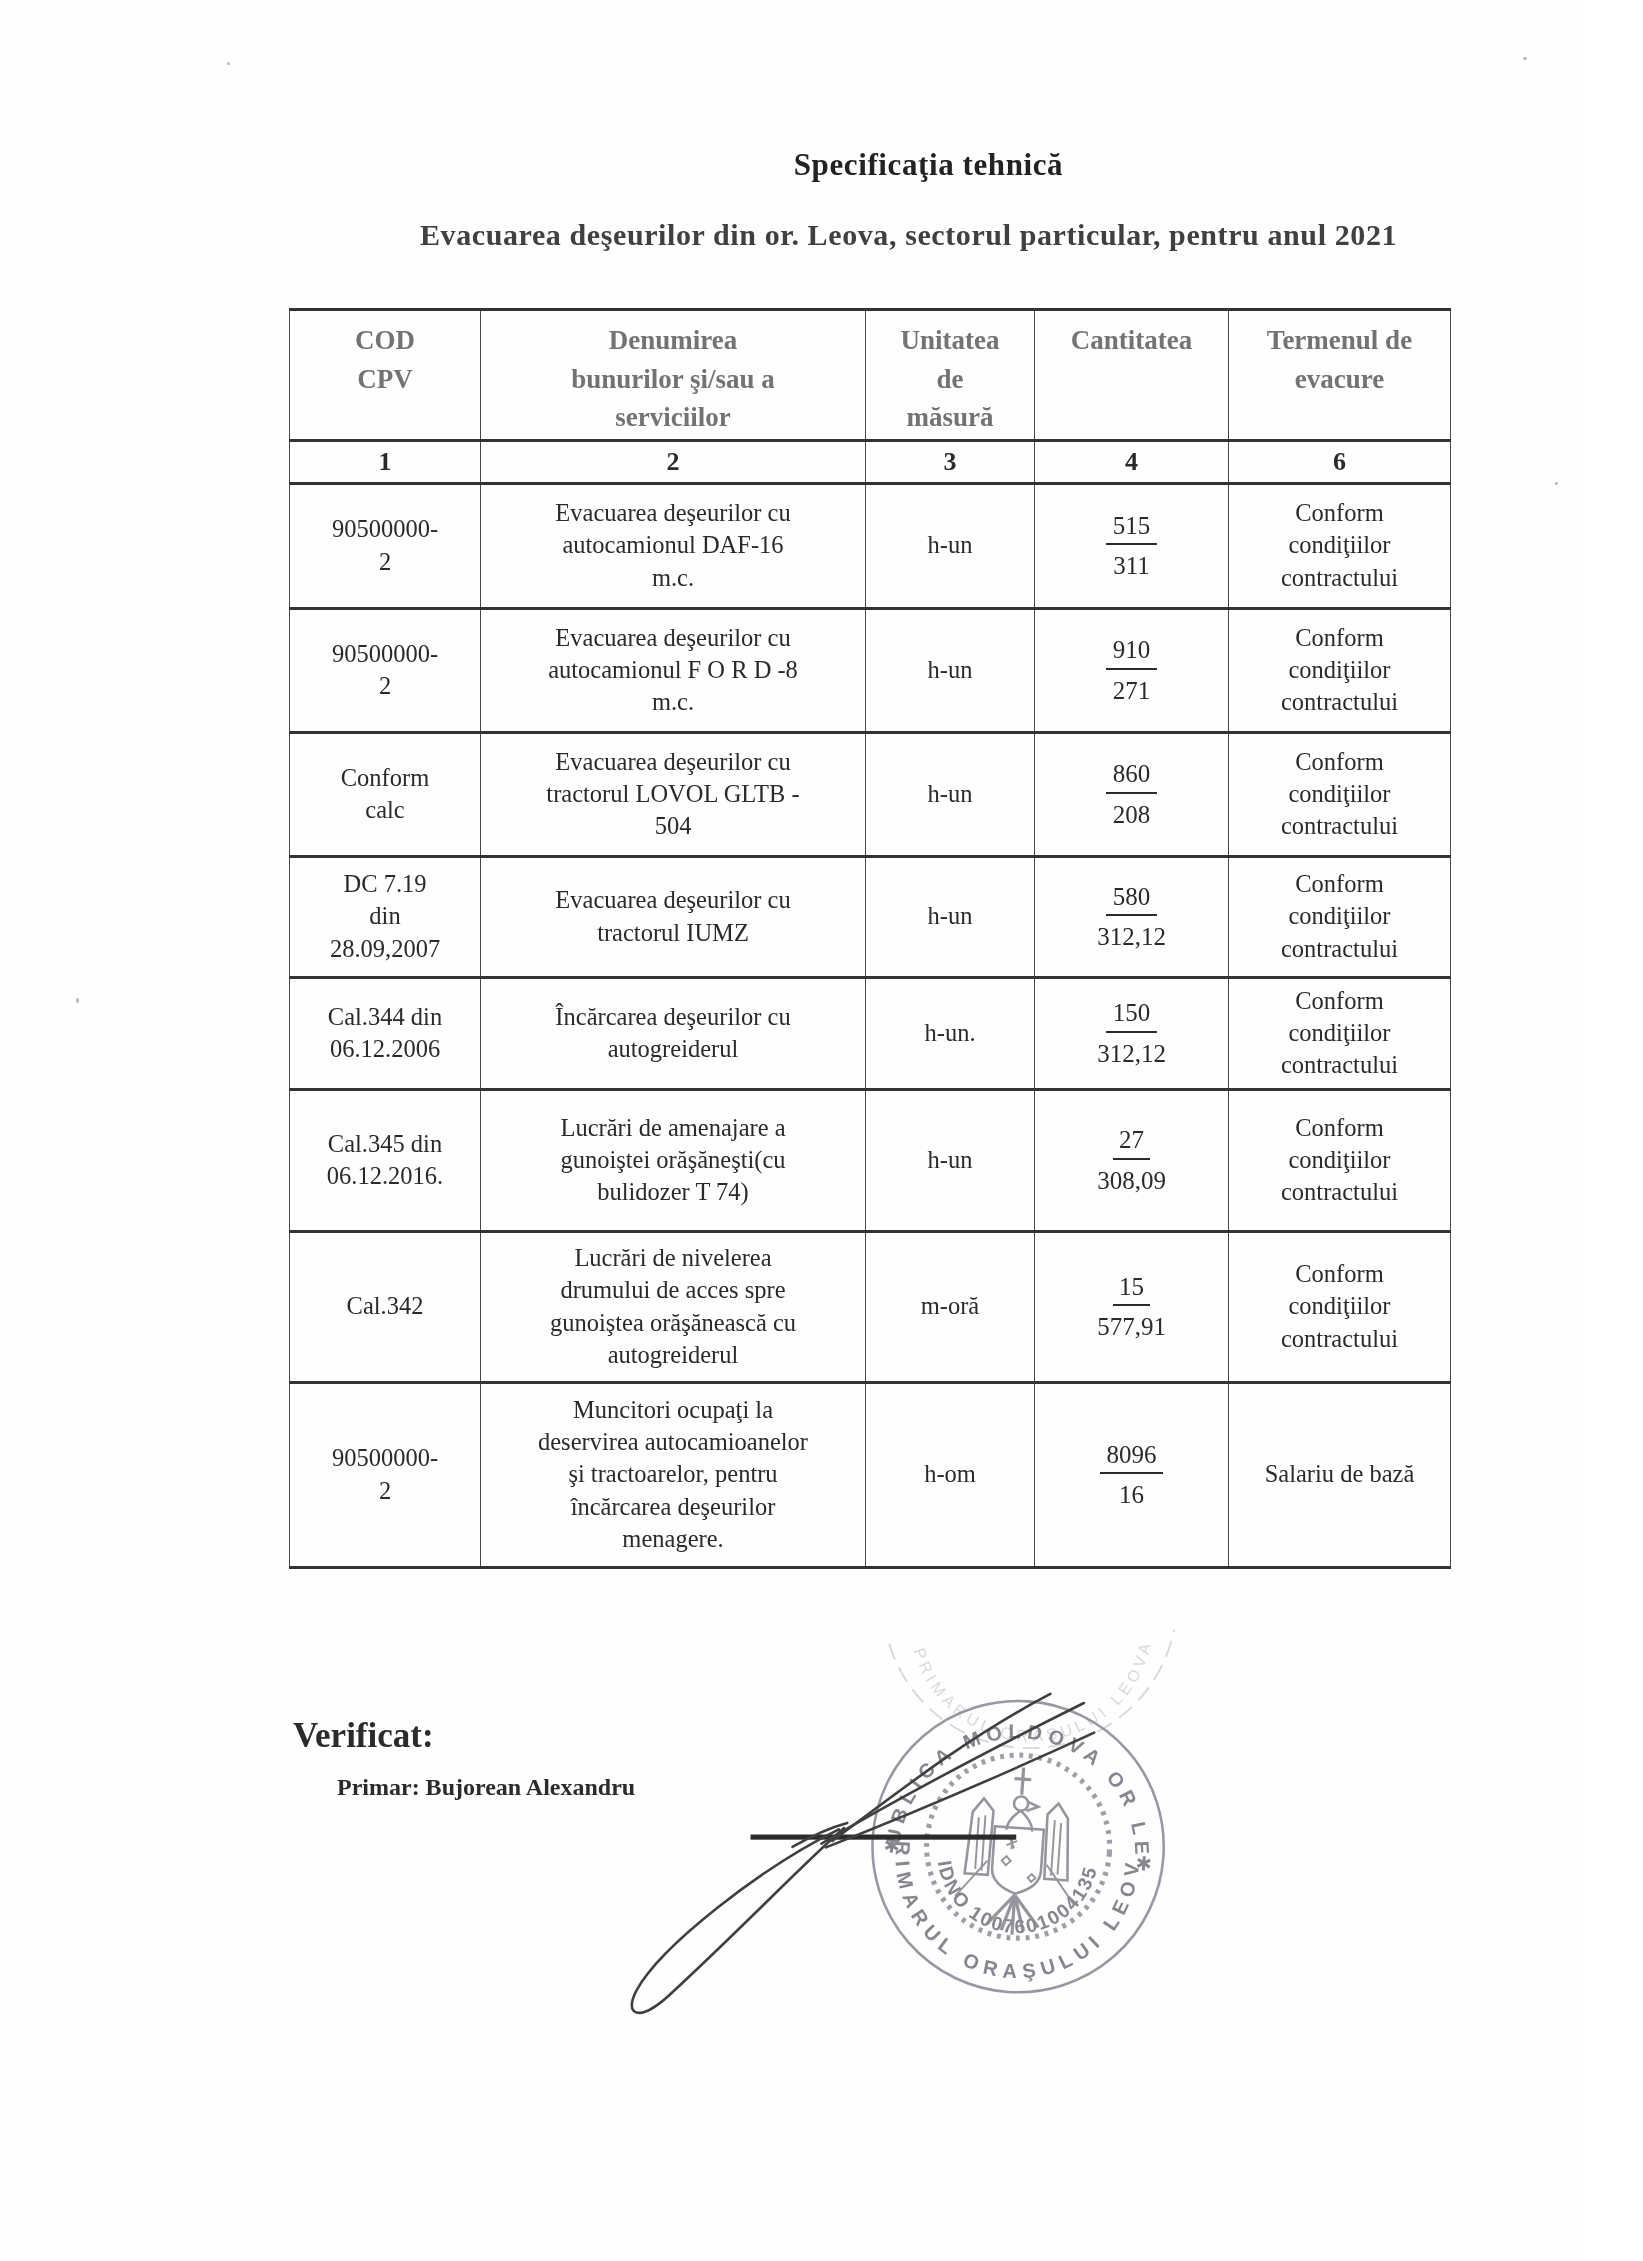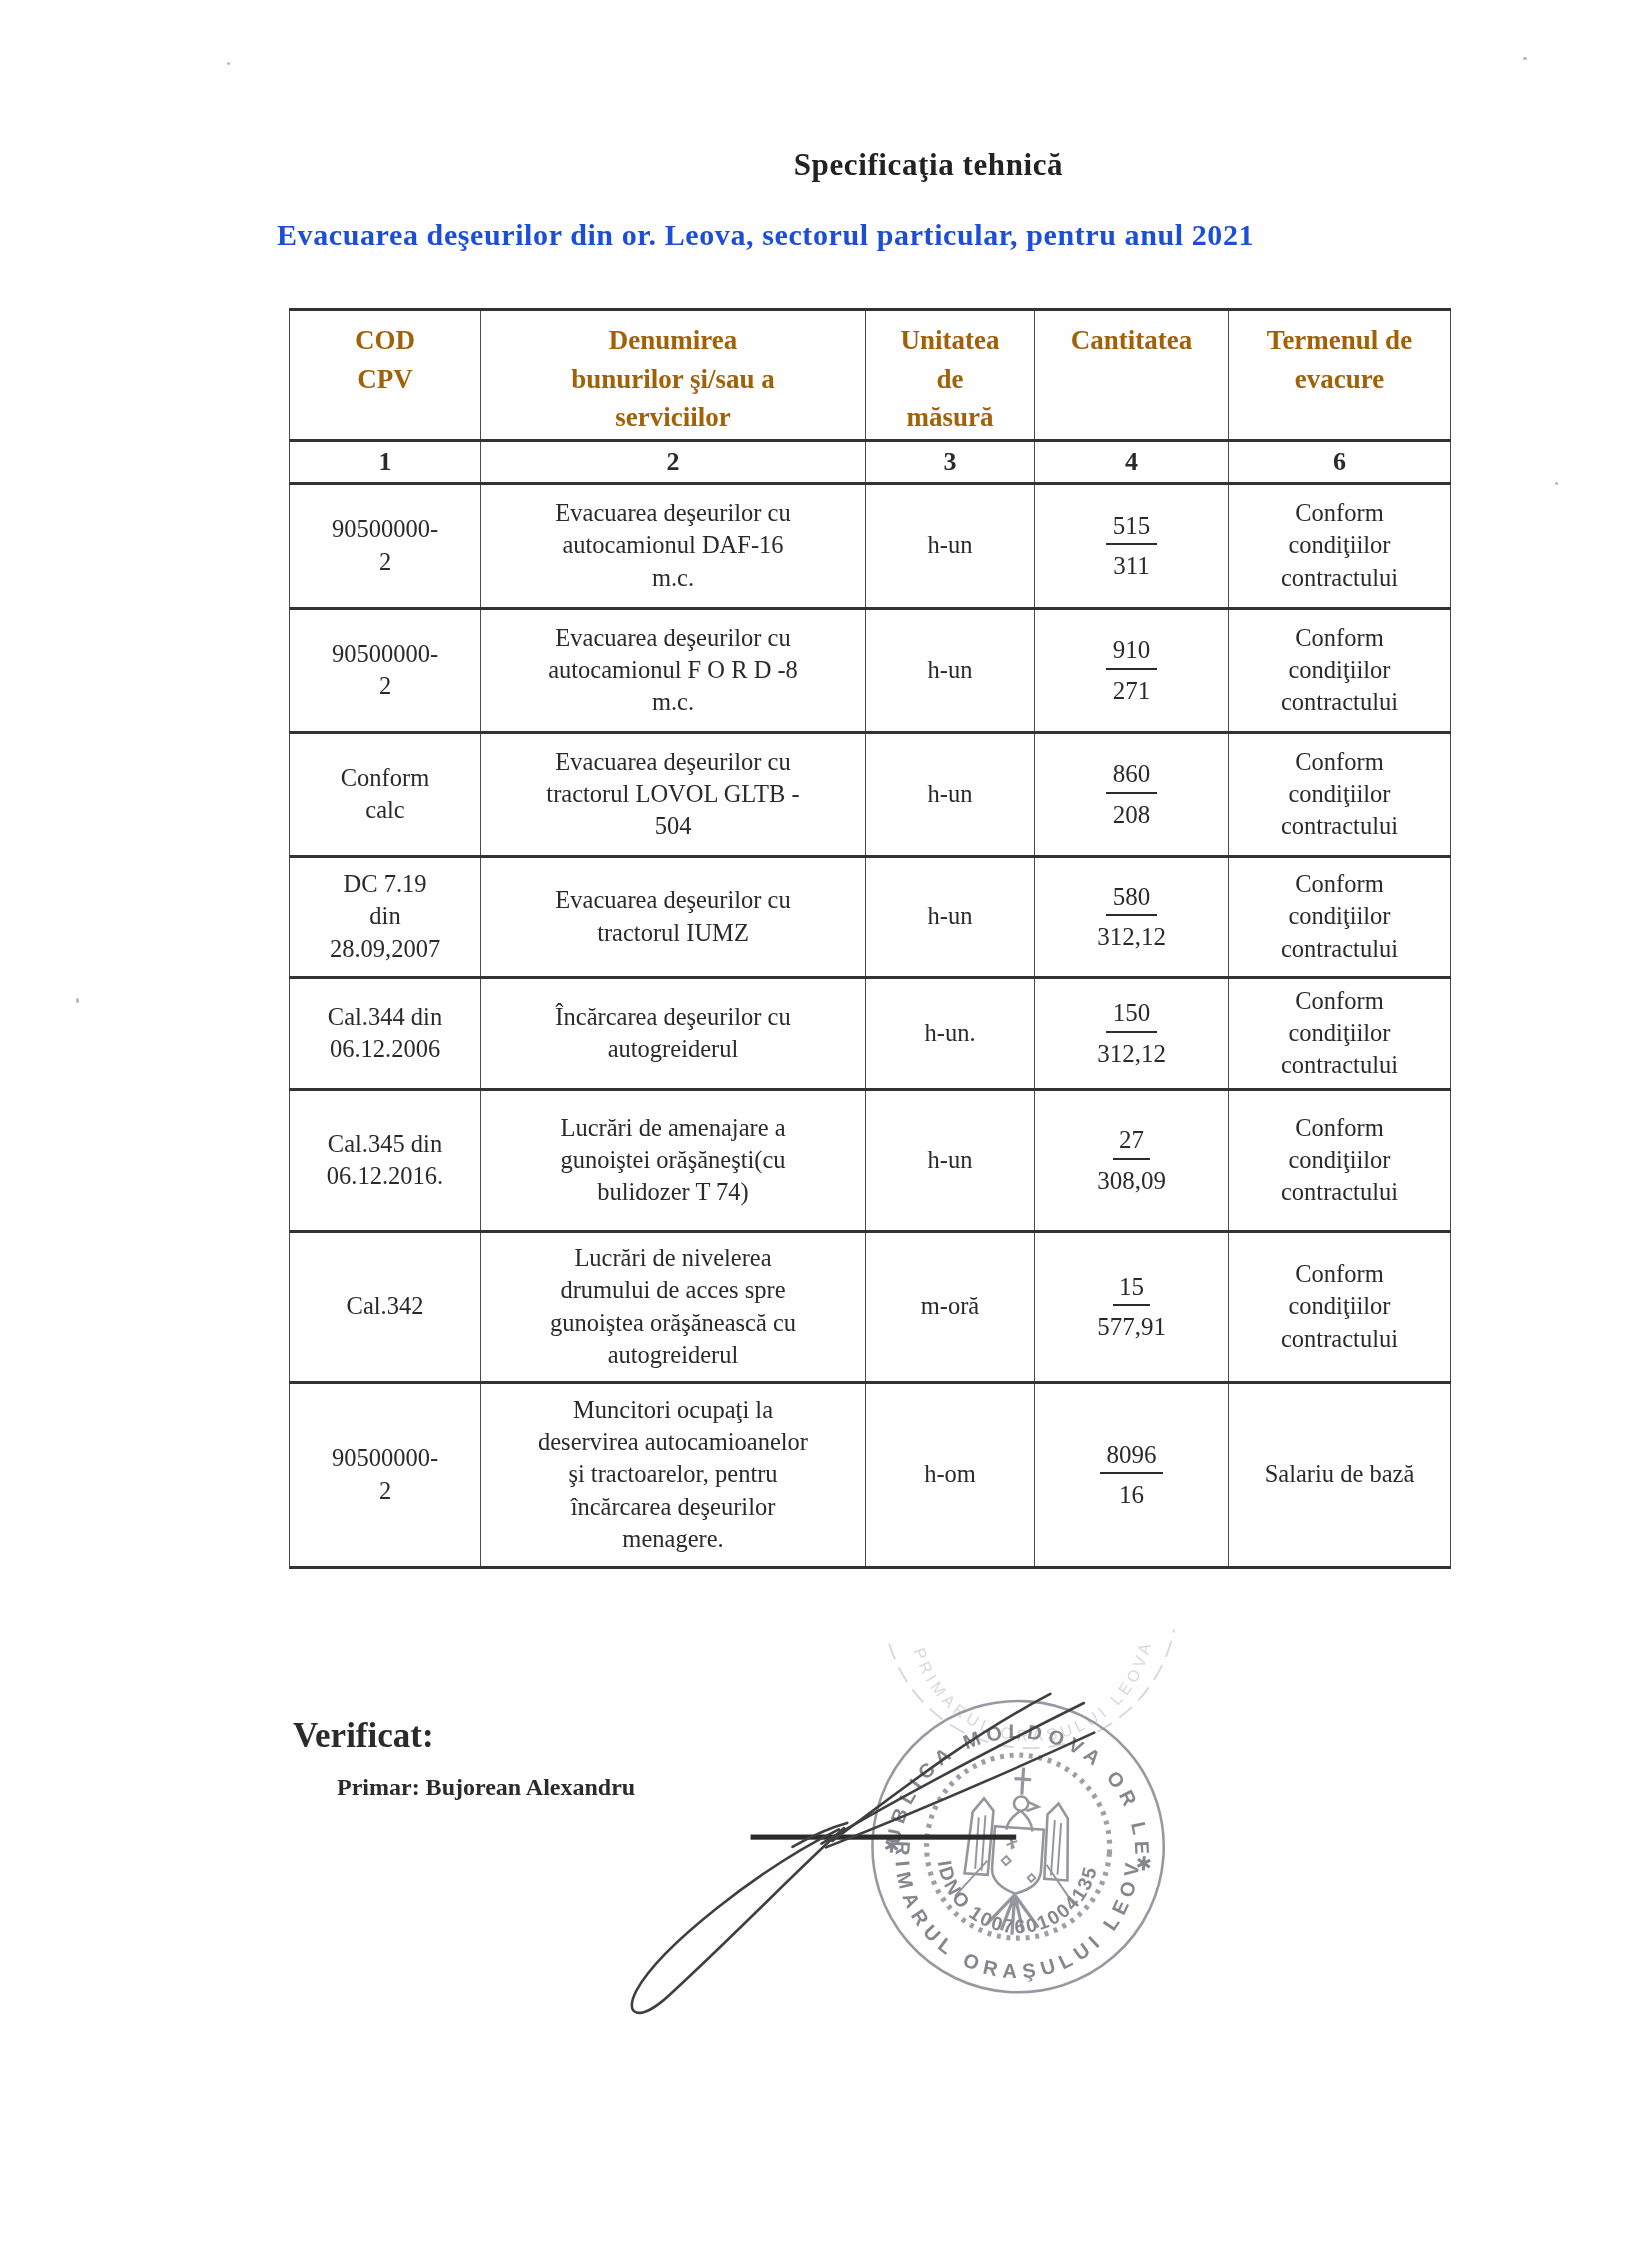--- a/index.html
+++ b/index.html
@@ -5,35 +5,35 @@
   html,body { margin:0; padding:0; background:#ffffff; }
   .page {
     position:relative; width:1579px; height:2261px; background:#fefefe;
     font-family:"Liberation Serif","DejaVu Serif",serif; color:#1f1f1f; overflow:hidden;
   }
   .doc-title {
     position:absolute; left:342px; top:147px; width:1173px; text-align:center;
     font-size:31px; font-weight:bold; letter-spacing:0.6px; color:#222;
   }
   .doc-subtitle {
-    position:absolute; left:277px; top:218px; width:1263px; text-align:left;
-    font-size:30px; font-weight:bold; letter-spacing:0.6px; color:#1d4ed8;
+    position:absolute; left:277px; top:218px; width:1263px; text-align:center;
+    font-size:30px; font-weight:bold; letter-spacing:0.6px; color:#404040;
   }
   table.spec {
     position:absolute; left:289px; top:308px; width:1162px;
     border-collapse:collapse; table-layout:fixed;
   }
   table.spec td, table.spec th {
     border-left:1.9px solid #4a4a4a; border-right:1.9px solid #4a4a4a;
     border-top:3.2px solid #333; border-bottom:3.2px solid #333;
     text-align:center; vertical-align:middle;
     font-size:24.5px; line-height:1.32; white-space:pre-line;
     padding:2.6px 5.2px; color:#2a2a2a; font-weight:normal;
   }
-  table.spec th { font-size:27px; font-weight:bold; vertical-align:top; padding-top:10.3px; line-height:1.42; color:#a16207; }
+  table.spec th { font-size:27px; font-weight:bold; vertical-align:top; padding-top:10.3px; line-height:1.42; color:#737373; }
   tr.r-head   { height:131px; }
   tr.r-nums   { height:41px;  }
   tr.r-nums td { font-size:26px; font-weight:bold; }
   tr.r-1 { height:125px; } tr.r-2 { height:124px; } tr.r-3 { height:124px; }
   tr.r-4 { height:121px; } tr.r-5 { height:112px; } tr.r-6 { height:142px; }
   tr.r-7 { height:151px; } tr.r-8 { height:185px; } tr.r-total { height:90px; }
   .qty { display:inline-flex; flex-direction:column; align-items:center; font-size:25px; }
   .qty-top { border-bottom:2.6px solid #2c2c2c; padding:0 6.4px 1.9px; margin-bottom:4px; }
   .total-label { font-weight:bold; font-size:28px; }
   td.cell-total-value { vertical-align:top; padding-top:15.5px; font-size:26.4px; }

